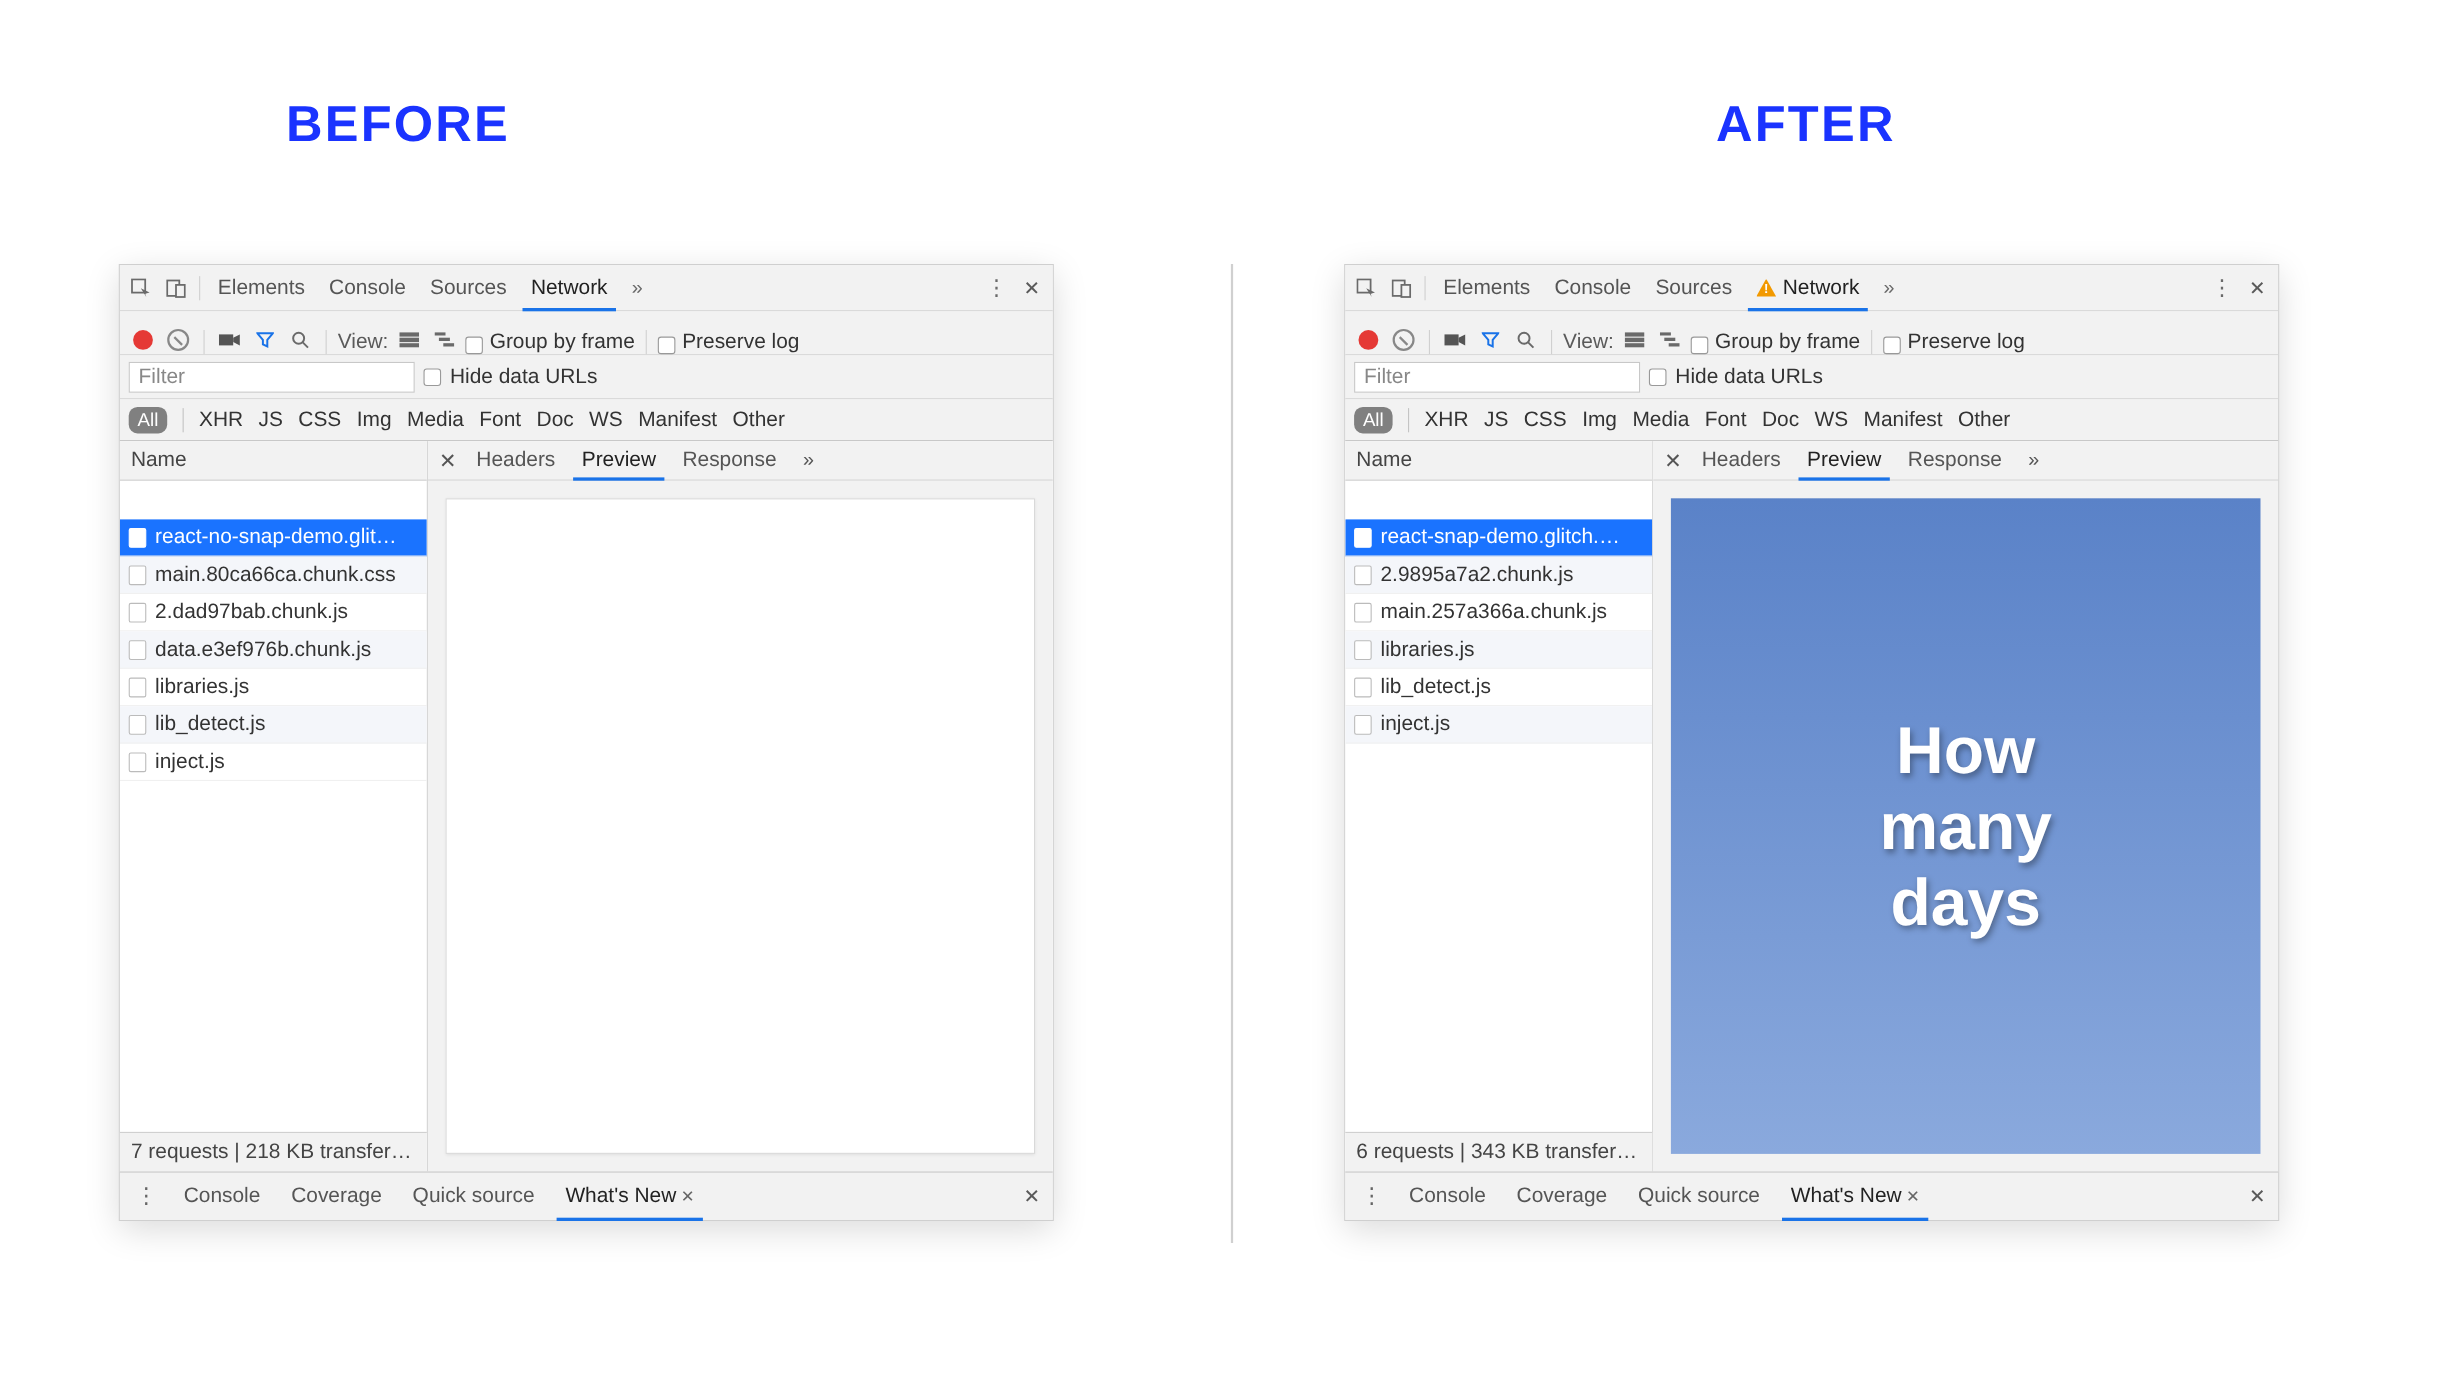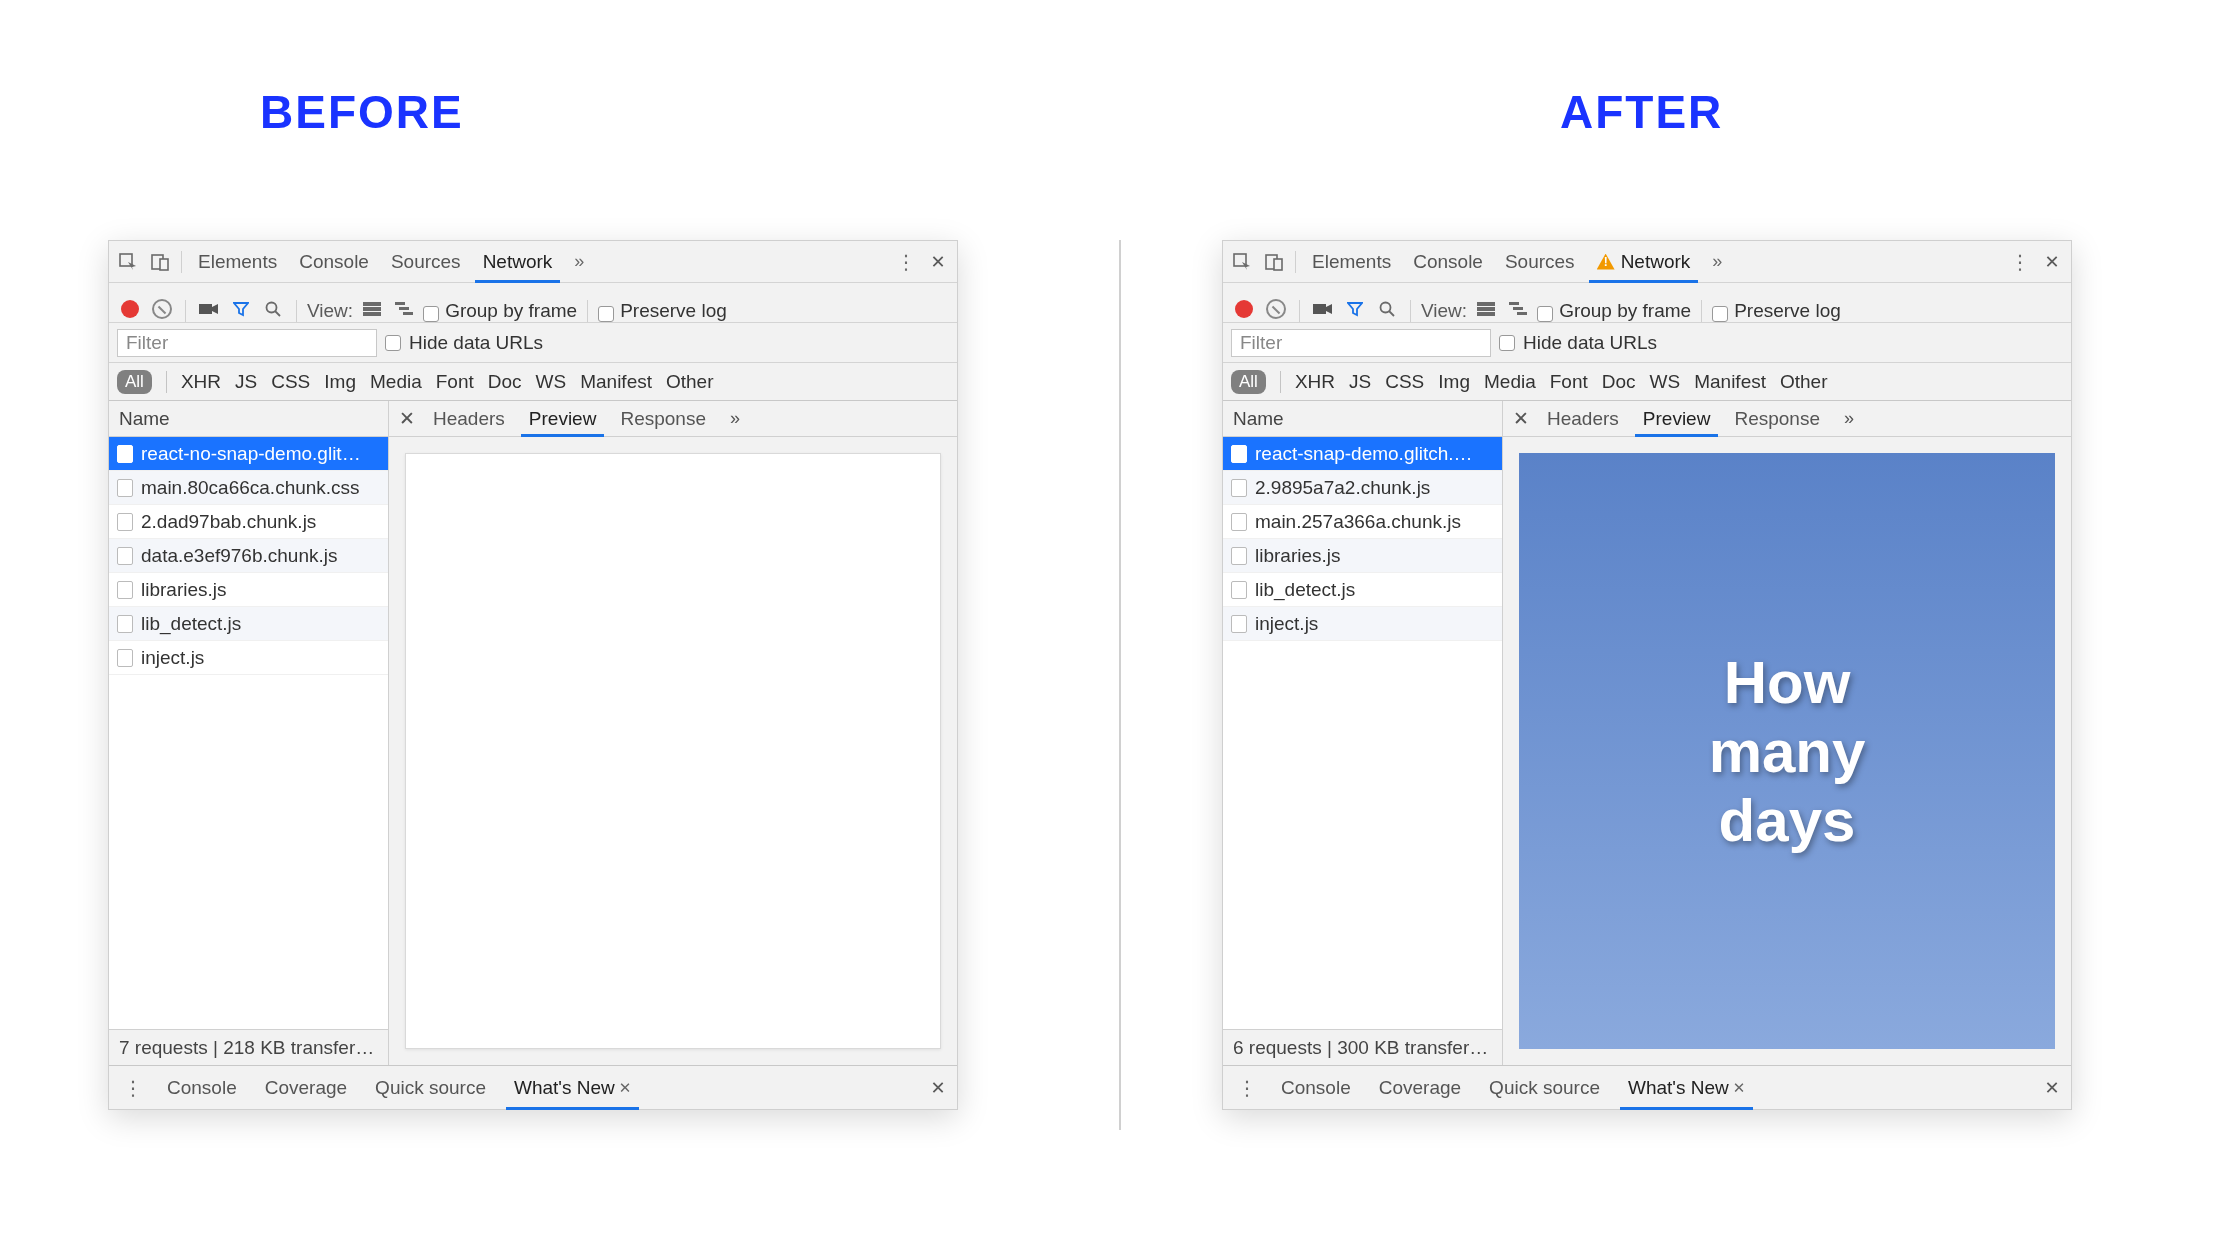--- a/index.html
+++ b/index.html
@@ -152,20 +152,21 @@
   .body {
     flex: 1;
     display: flex;
     min-height: 0;
     background:#fff;
   }
   .list-col {
     width: 280px;
     display:flex; flex-direction:column;
     border-right:1px solid #d0d0d0;
+    gap:35px;
   }
   .list-head {
     height: 36px; display:flex; align-items:center;
     padding: 0 10px; color:#444;
     border-bottom:1px solid #d0d0d0;
     background:#f2f2f2;
   }
   .rows { flex:1; overflow:hidden; }
   .row {
     height: 34px; display:flex; align-items:center;
@@ -529,21 +530,21 @@
           </div>
         <div class="row">
             <div class="file-ico"></div>
             <span>lib_detect.js</span>
           </div>
         <div class="row">
             <div class="file-ico"></div>
             <span>inject.js</span>
           </div>
       </div>
-      <div class="status">6 requests | 300 KB transfer…</div>
+      <div class="status">6 requests | 343 KB transfer…</div>
     </div>
     <div class="detail-col">
       <div class="detail-tabs">
         <div class="xbtn">✕</div>
         <div class="dtab">Headers</div>
         <div class="dtab active">Preview</div>
         <div class="dtab">Response</div>
         <div class="dtab more">»</div>
       </div>
       <div class="preview-area">

